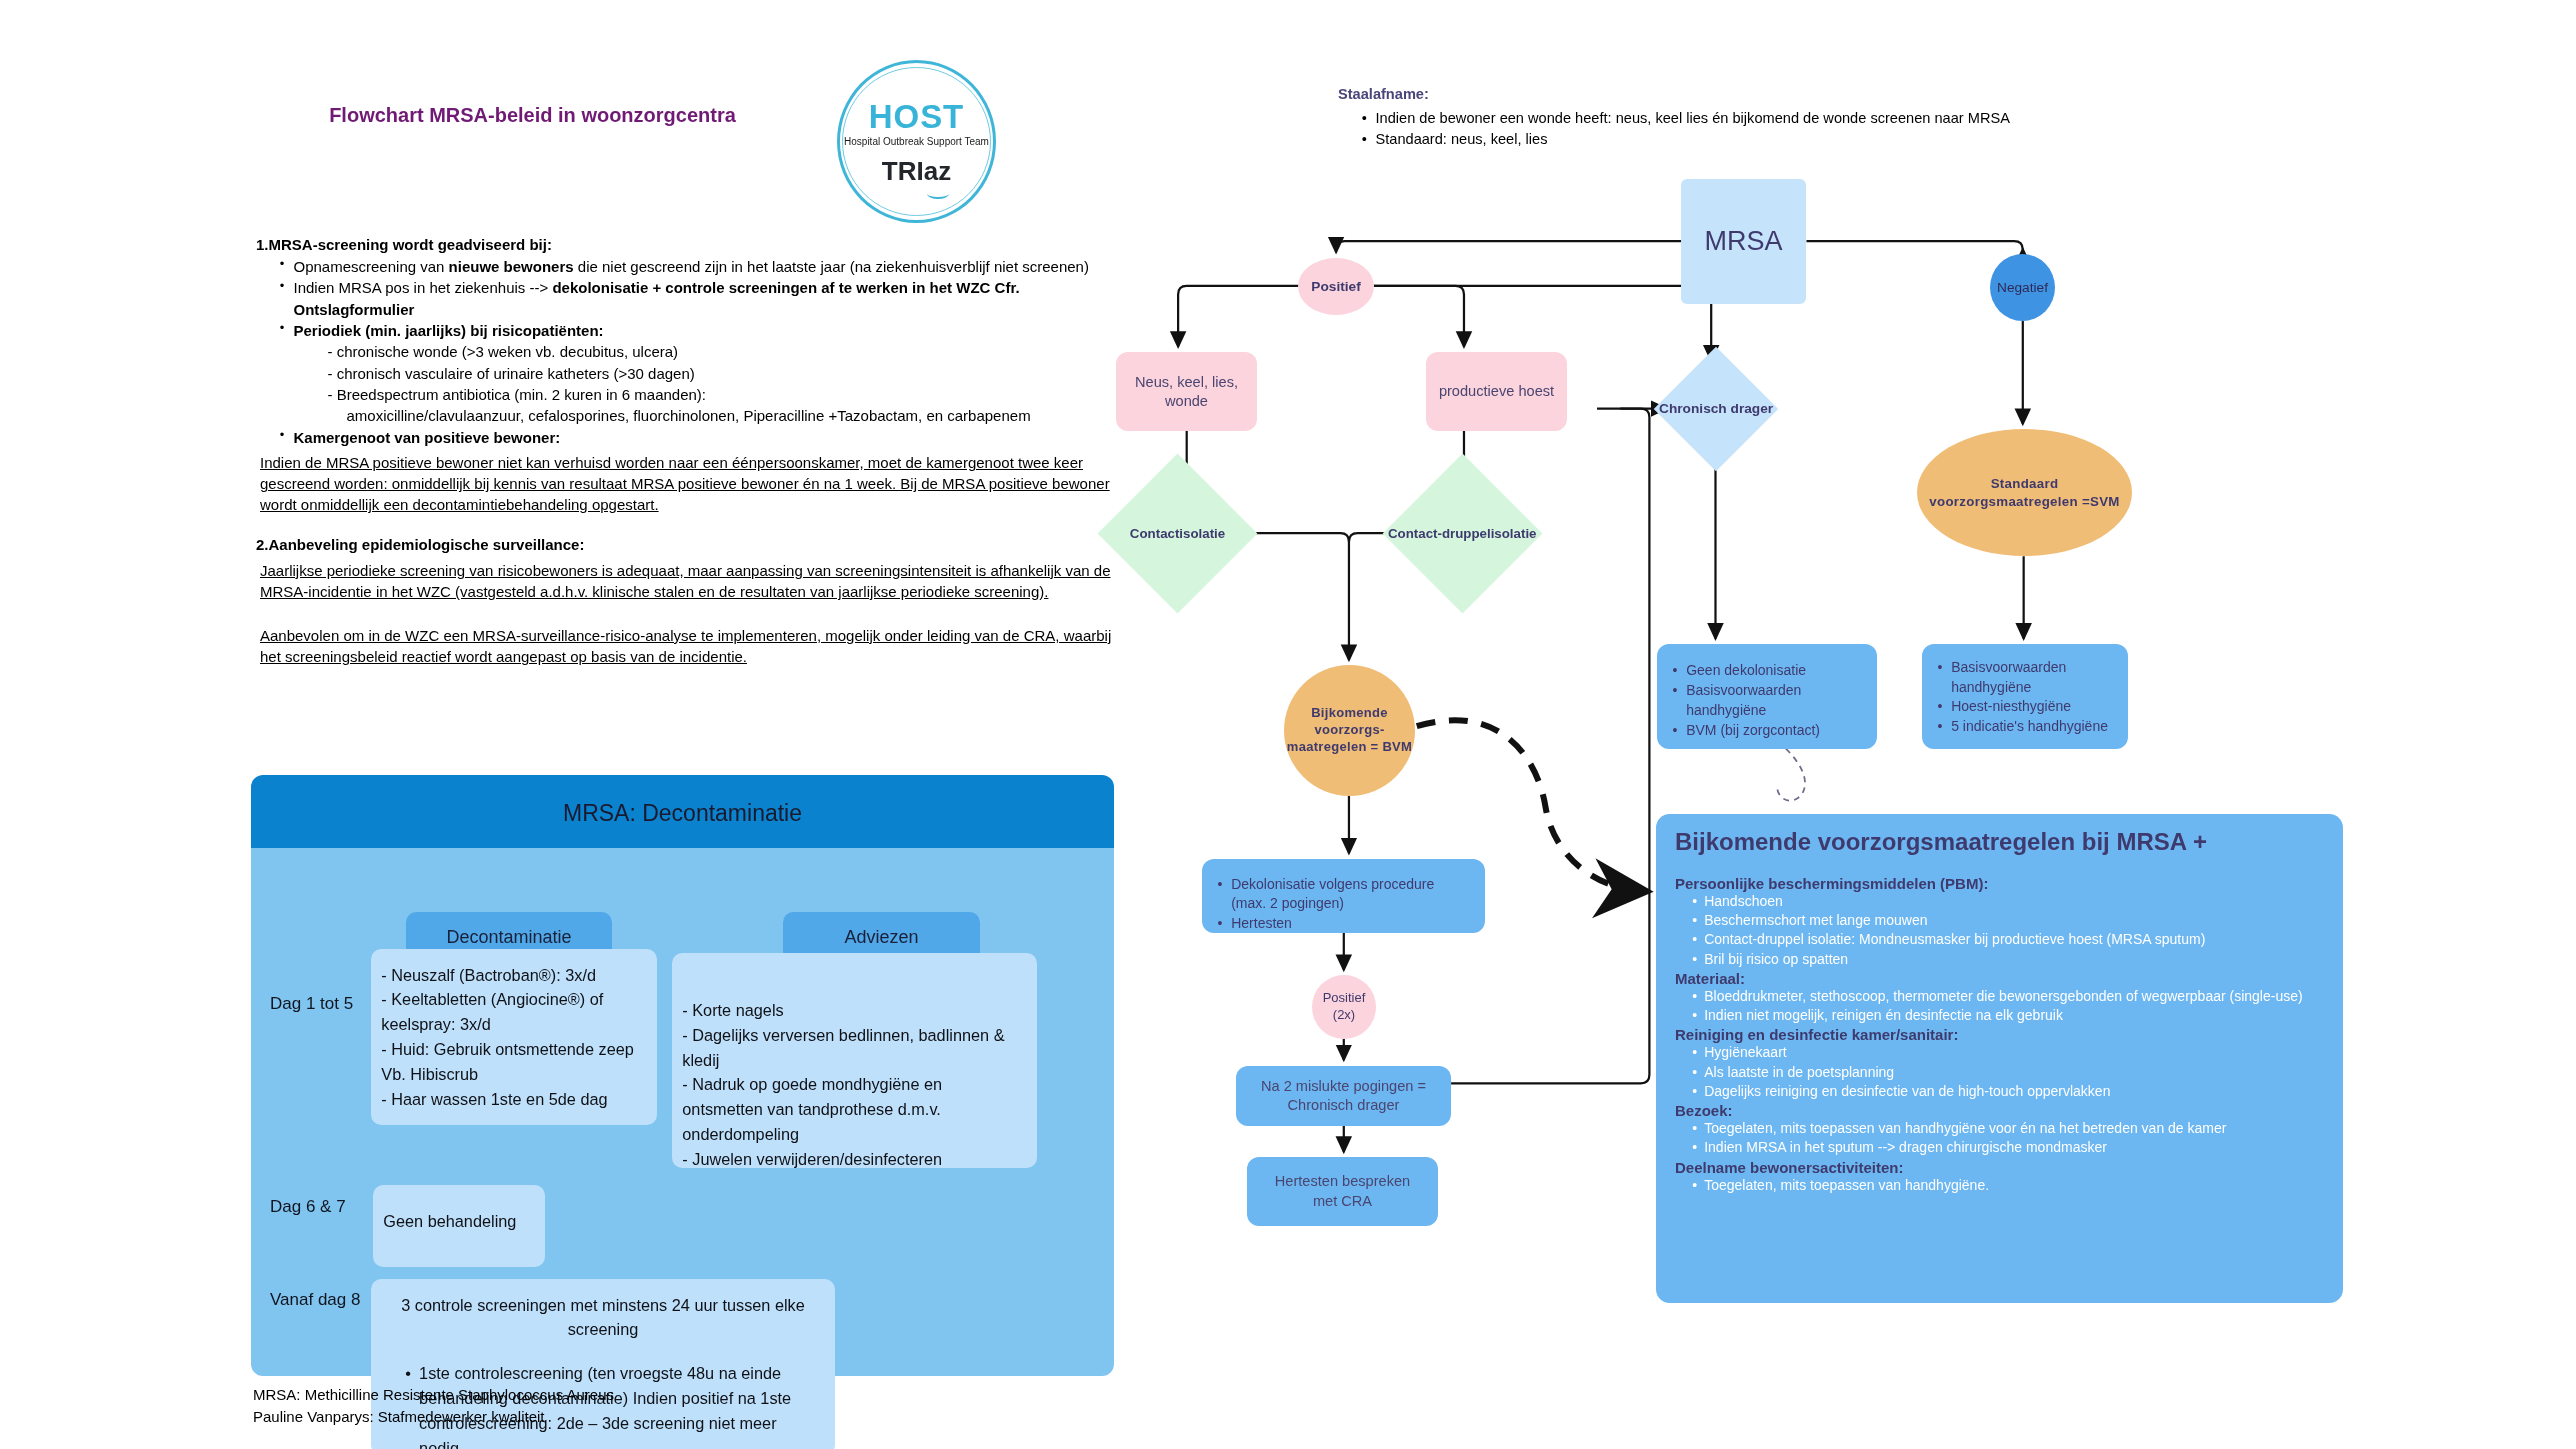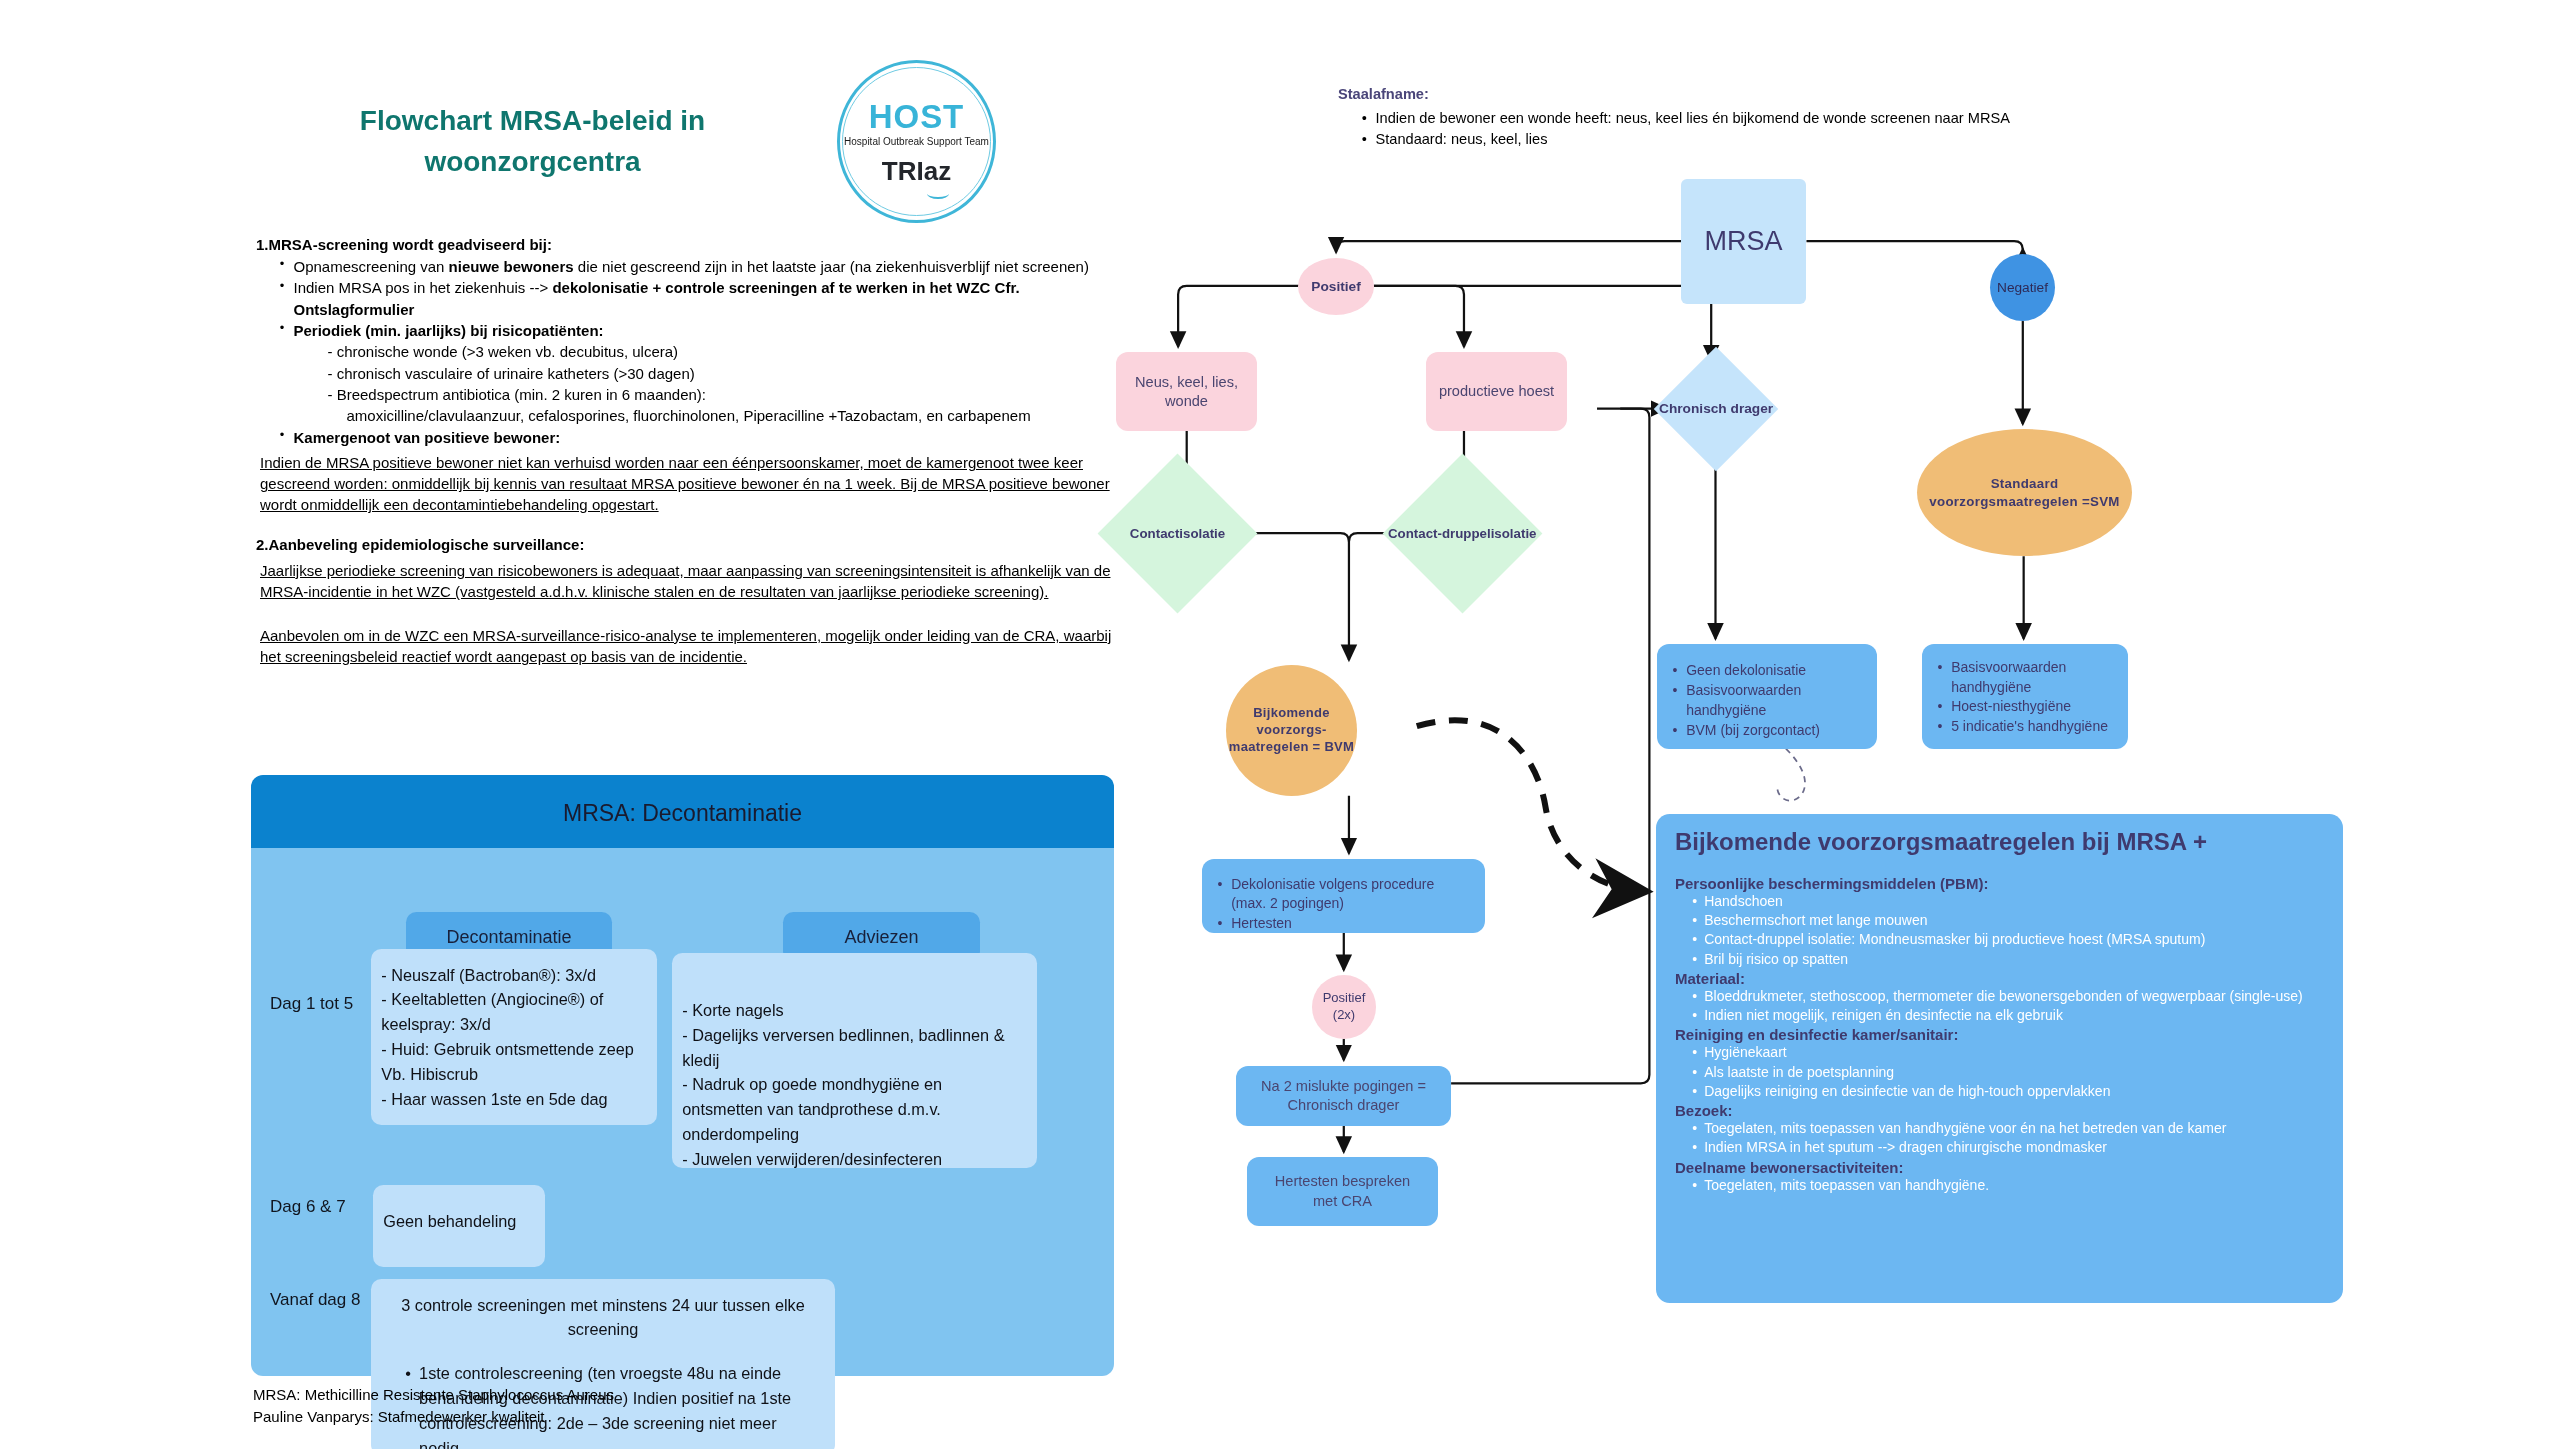--- a/index.html
+++ b/index.html
@@ -5,22 +5,22 @@
   * { box-sizing: border-box; margin: 0; padding: 0; }
   html, body { width: 2576px; height: 1449px; background: #ffffff; }
   body { font-family: "Liberation Sans", sans-serif; position: relative; overflow: hidden; }
 
   .abs { position: absolute; }
 
   
   #page-title {
     left: 292px; top: 101px; width: 481px;
     text-align: center;
-    font-size: 28px; font-weight: bold; line-height: 1.45;
-    color: #0f766e;
+    font-size: 20px; font-weight: bold; line-height: 1.45;
+    color: #701a75;
   }
 
   #logo { left: 837px; top: 60px; width: 159px; height: 163px; }
   .logo-ring {
     position:absolute; left:0; top:0; width:159px; height:163px;
     border-radius: 50%;
     border: 3.4px solid #3fb6d8;
   }
   .logo-ring2 {
     position:absolute; left:5.2px; top:6.9px; width:149px; height:149px;
@@ -138,21 +138,21 @@
   #n-contiso .node-txt { font-size:13.3px; font-weight:bold; color:#3f3a6e; white-space:nowrap; }
 
   #n-contdrup { left: 1406px; top: 477px; width: 113px; height: 113px;
                 background:#d5f5dd; }
   #n-contdrup .node-txt { font-size:13.3px; font-weight:bold; color:#3f3a6e; white-space:nowrap; }
 
   #n-svm { left: 1917px; top: 429px; width: 215px; height: 127px;
            background:#f0bd76; border-radius: 50%; }
   #n-svm .node-txt { font-size:13.3px; font-weight:bold; color:#3f3a6e; letter-spacing:0.3px; }
 
-  #n-bvm { left: 1226px; top: 665px; width: 131px; height: 131px;
+  #n-bvm { left: 1284px; top: 665px; width: 131px; height: 131px;
            background:#f0bd76; border-radius:50%; }
   #n-bvm .node-txt { font-size:13px; font-weight:bold; color:#3f3a6e; letter-spacing:0.3px; }
 
   .bluebox {
     position:absolute; background:#6cb7f2; border-radius: 12px;
     color:#3f3a6e; font-size:14px; line-height:1.42; padding: 12px 13.7px;
   }
   .bluebox ul { list-style:none; }
   .bluebox li { position:relative; padding-left: 15.5px; }
   .bluebox li:before { content:"•"; position:absolute; left:1.7px; }

